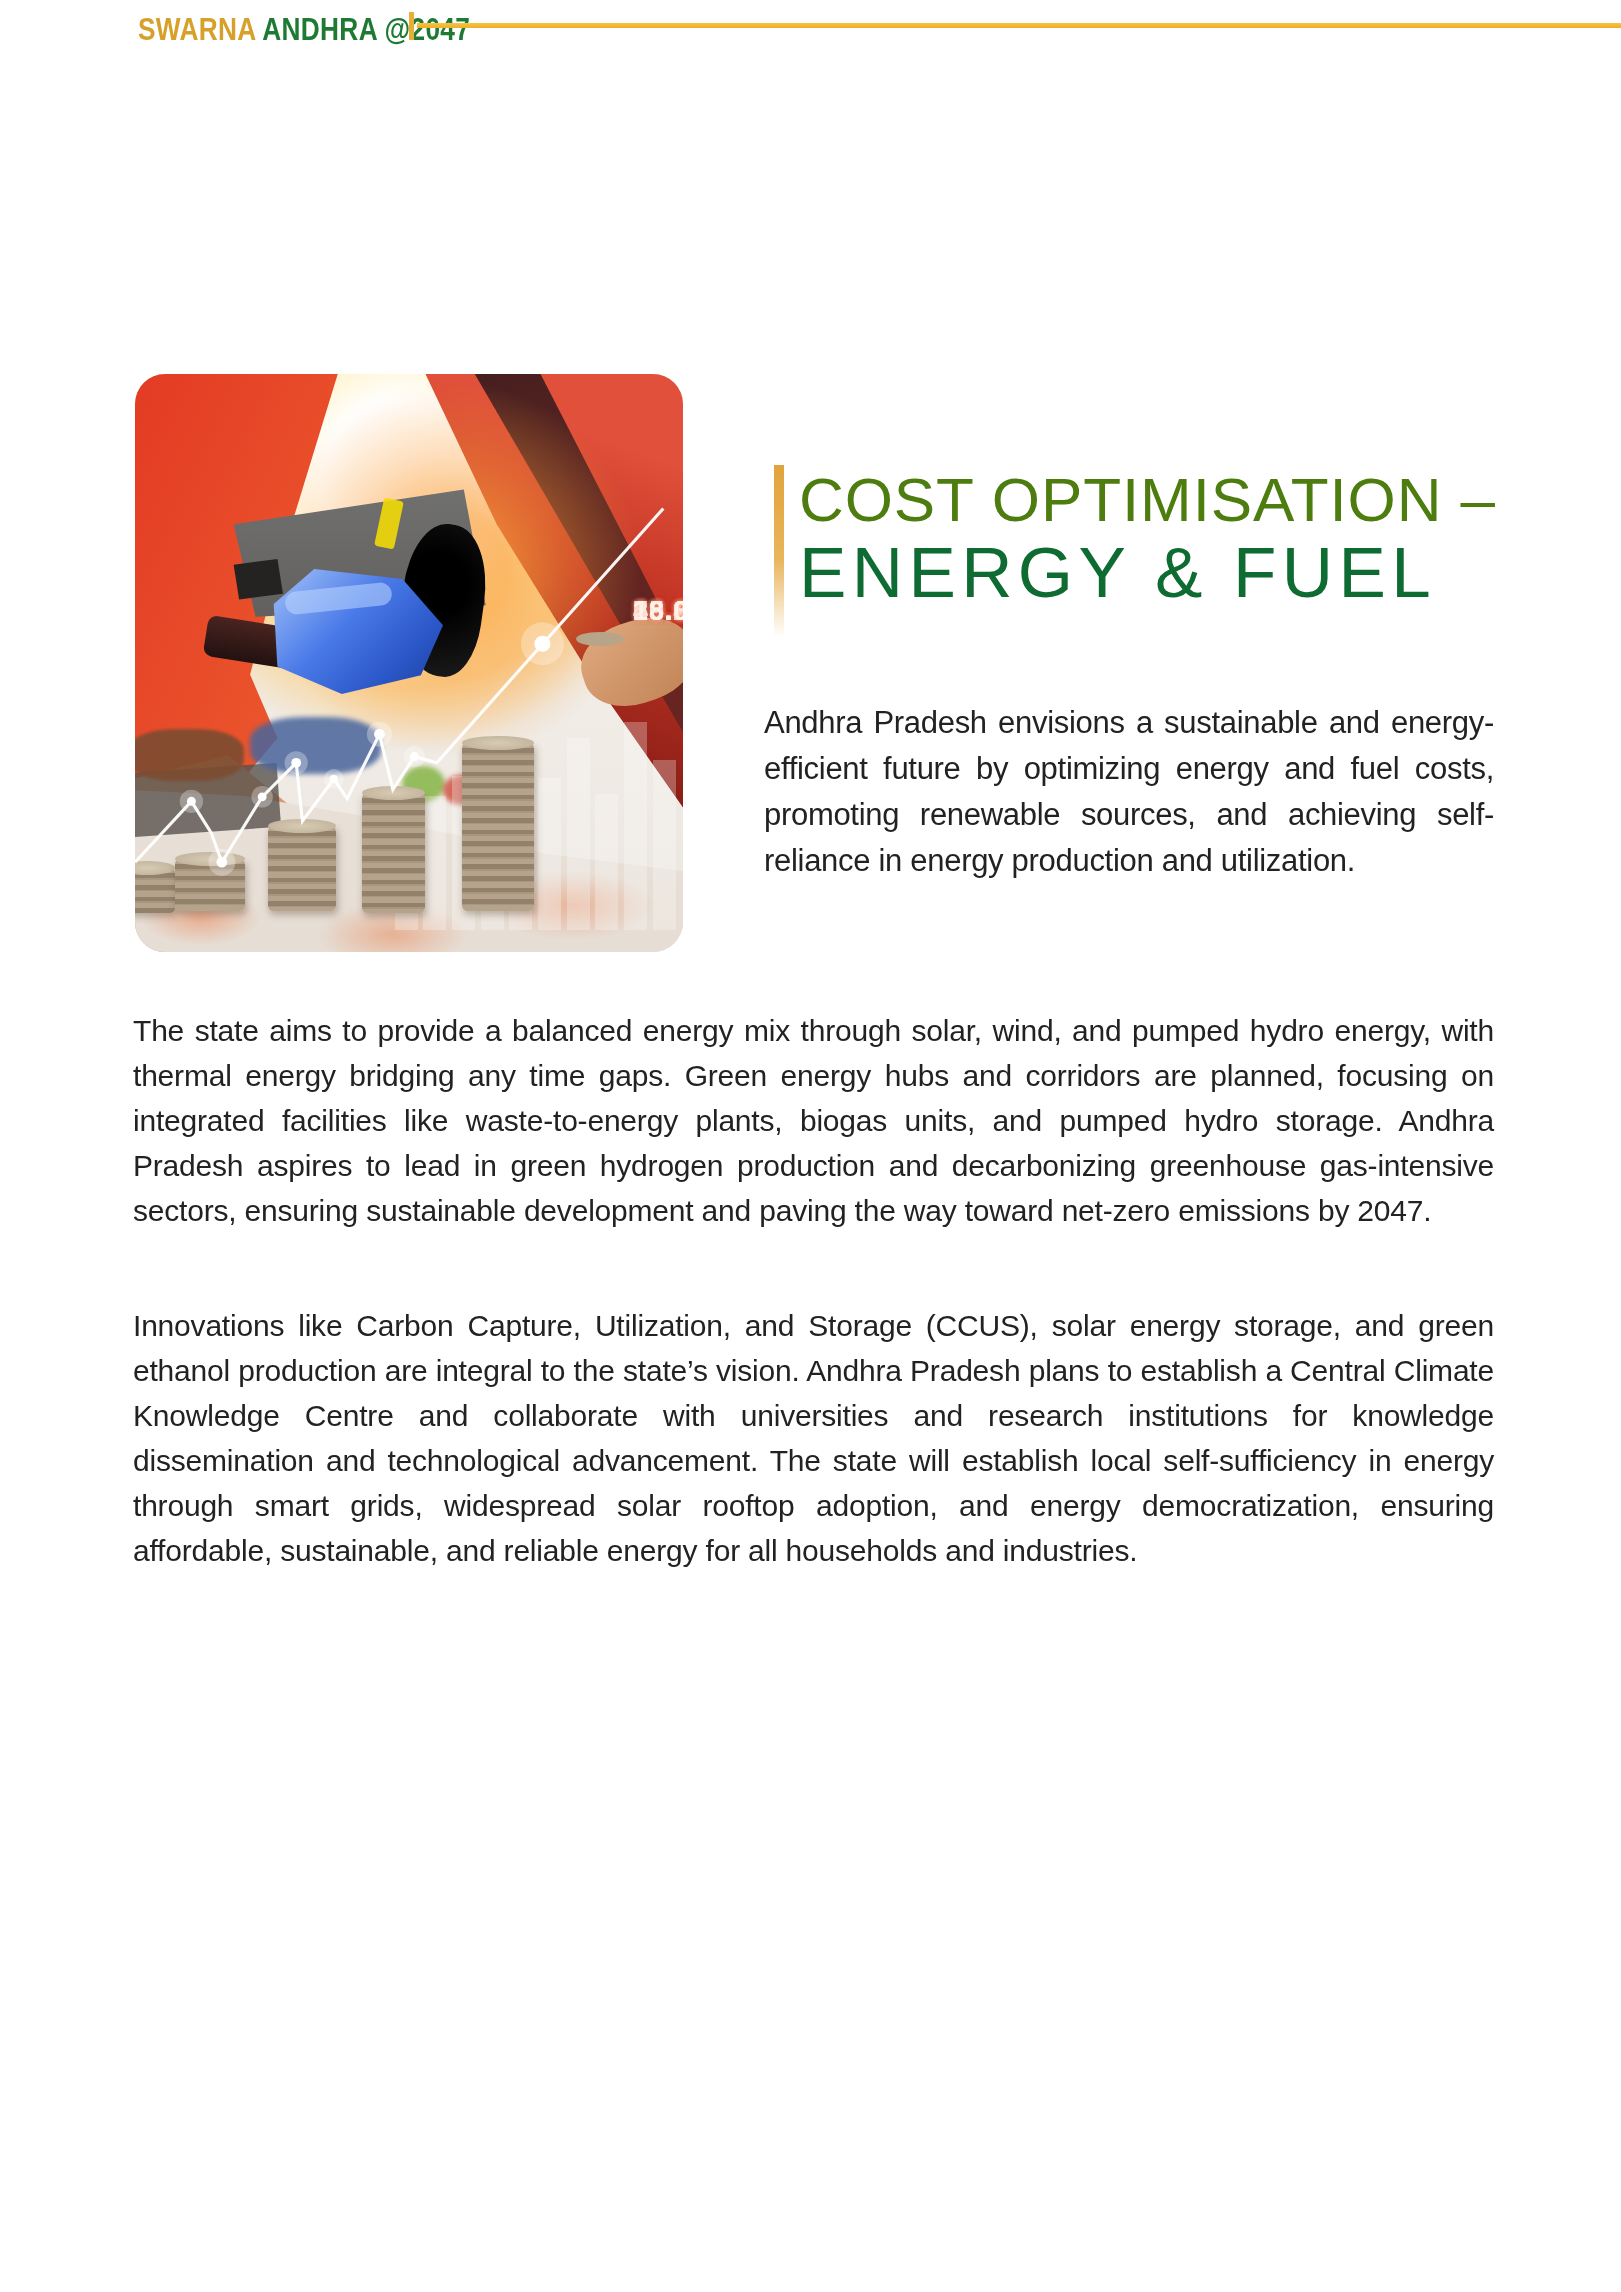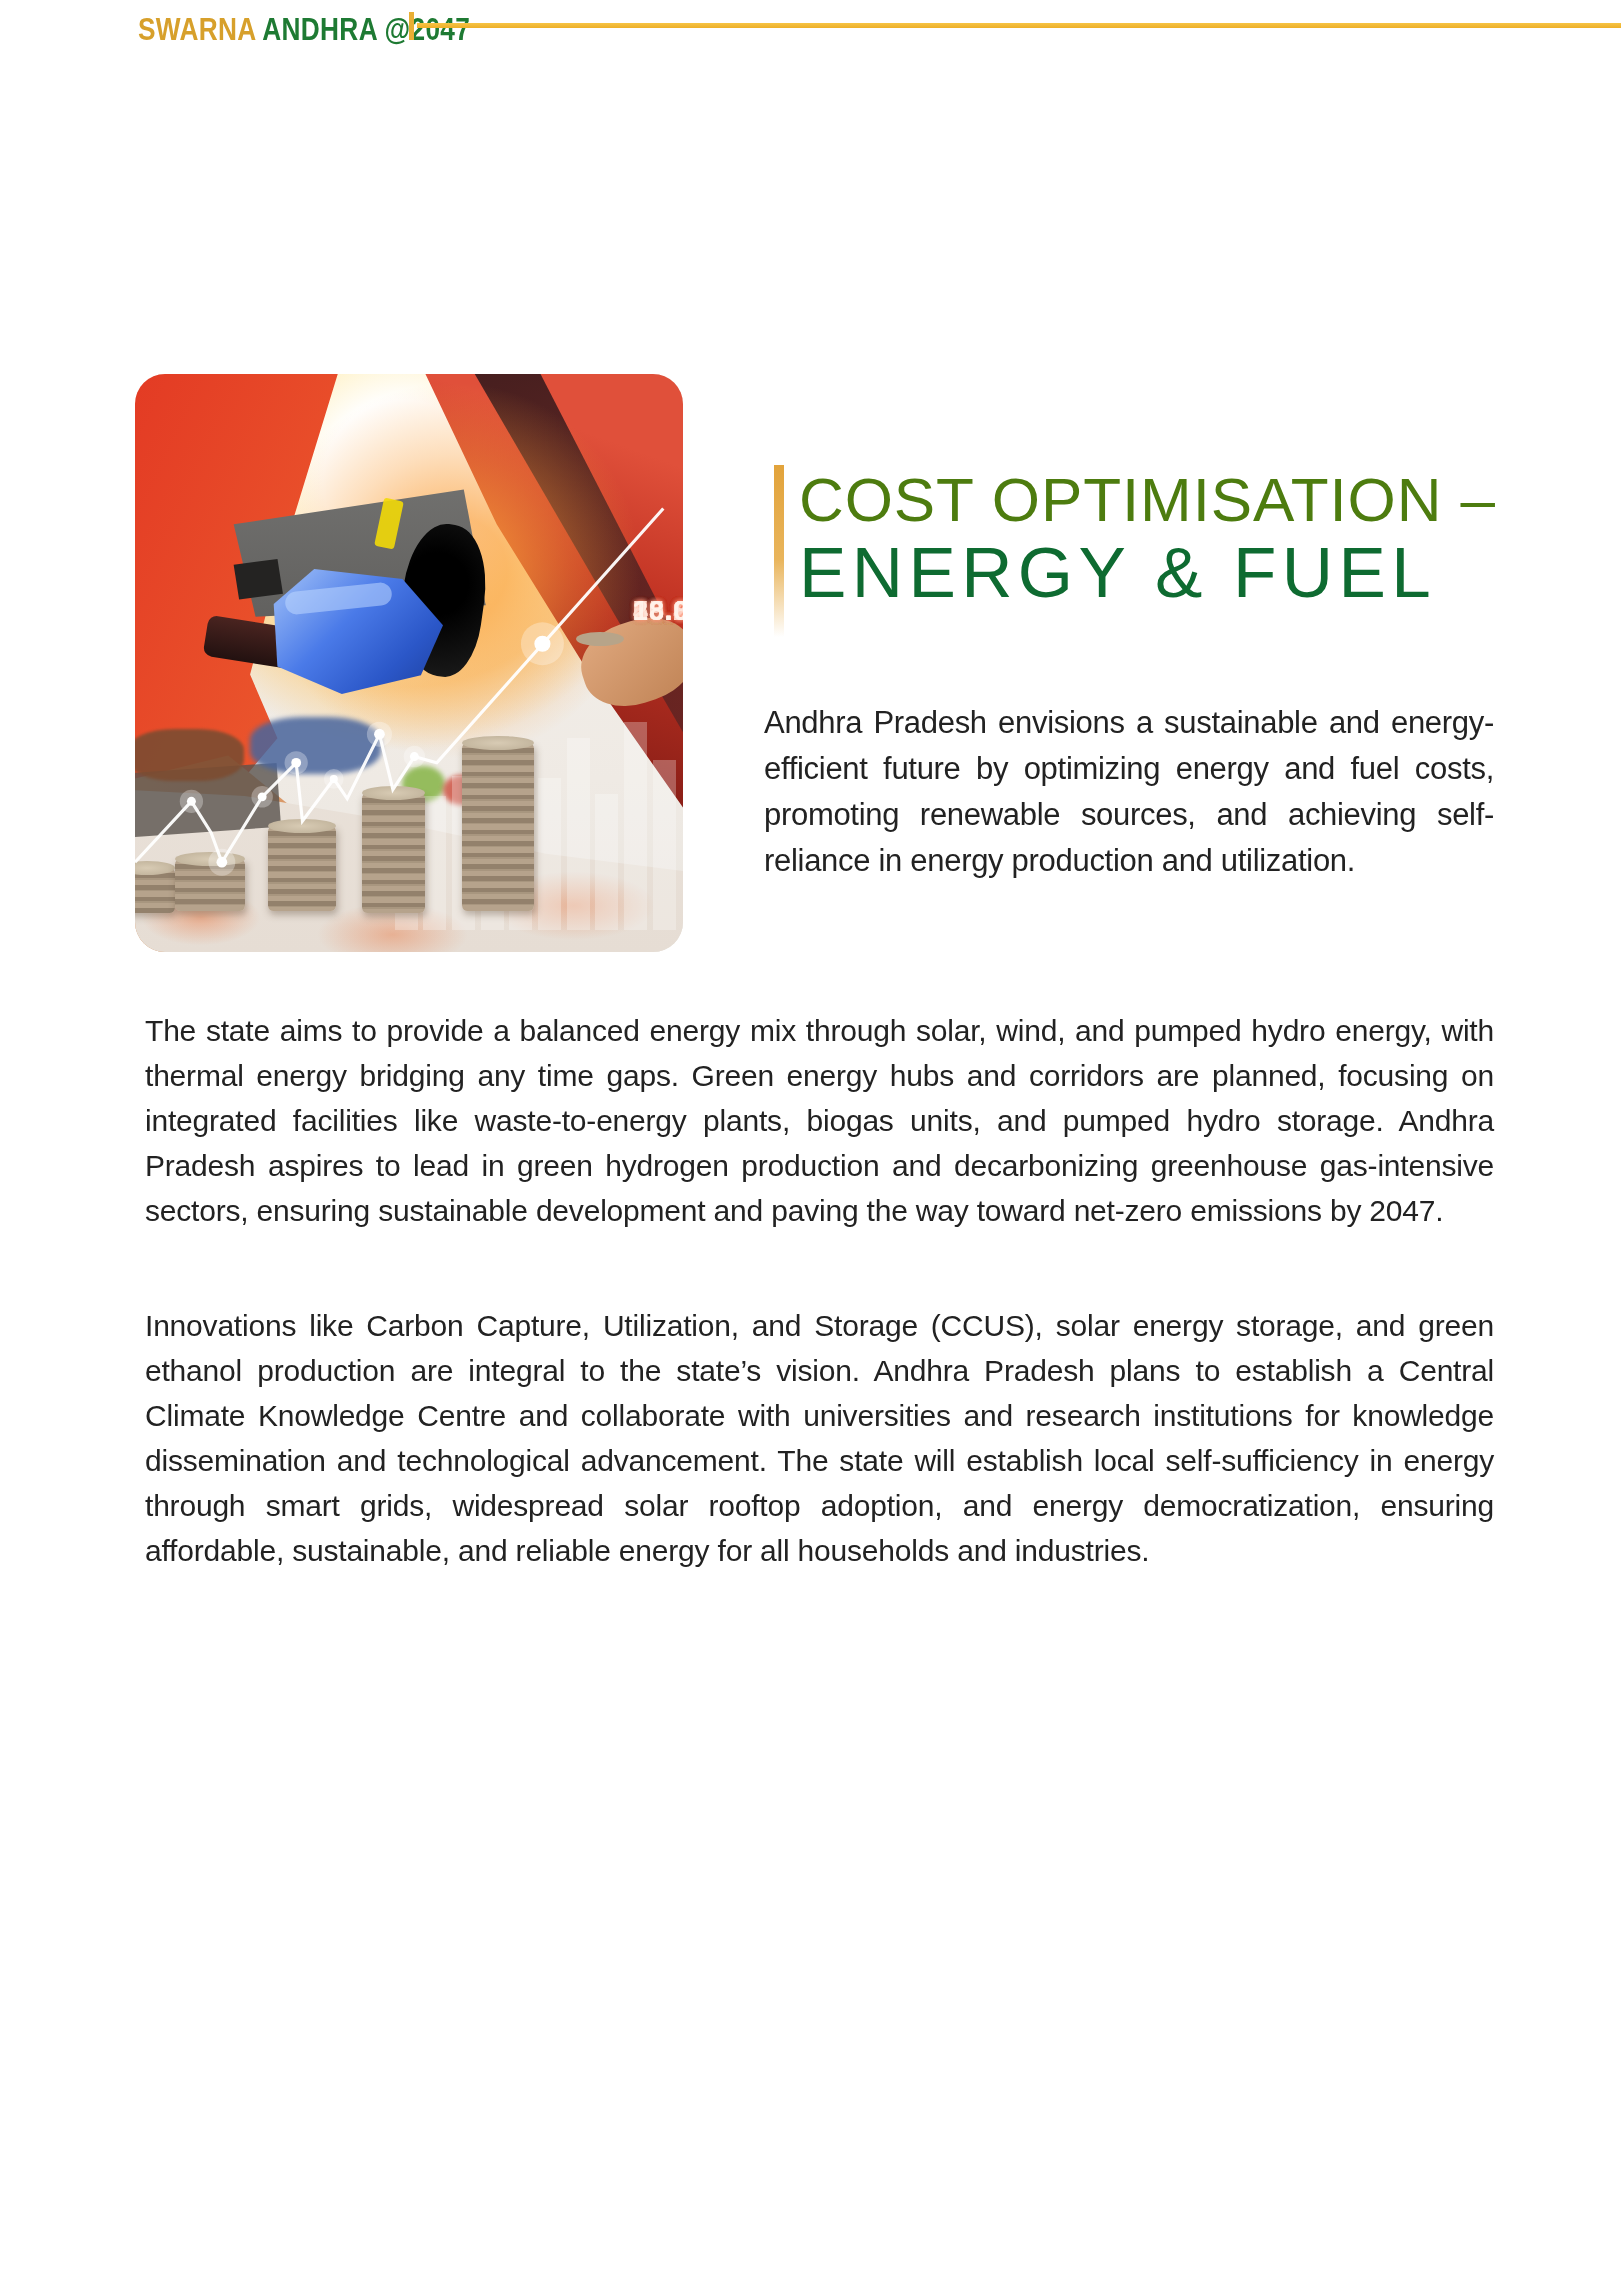--- a/index.html
+++ b/index.html
@@ -87,21 +87,21 @@
   .title1{position:absolute;left:799px;top:452px;font-size:62px;font-weight:400;color:#4d7c0f;
         letter-spacing:0.9px;white-space:nowrap;margin-top:12px;}
   .title2{position:absolute;left:799px;top:532px;font-size:71px;font-weight:400;color:#0E6B31;
         letter-spacing:5.4px;white-space:nowrap;}
 
   
   .intro{position:absolute;left:764px;top:700px;width:730px;font-size:31px;line-height:46px;
         text-align:justify;color:#222222;letter-spacing:-0.3px;}
   .bodycopy{position:absolute;left:133px;top:1008px;width:1361px;font-size:30px;line-height:45px;
         text-align:justify;color:#222222;letter-spacing:-0.2px;}
-  .bodycopy p{margin:0 0 70px 12px;}
+  .bodycopy p{margin:0 0 70px 0;}
 
   
   .foot-gold{position:absolute;left:0;top:2224px;width:136px;height:33px;background:#C8872F;}
   .page-num{position:absolute;left:144px;top:2210px;font-size:47px;font-weight:400;color:#101010;}
   .foot-green{position:absolute;left:1484px;top:2223px;width:137px;height:33px;background:#0A6B1E;}
 </style>
 </head>
 <body>
 
 <div class="page">

